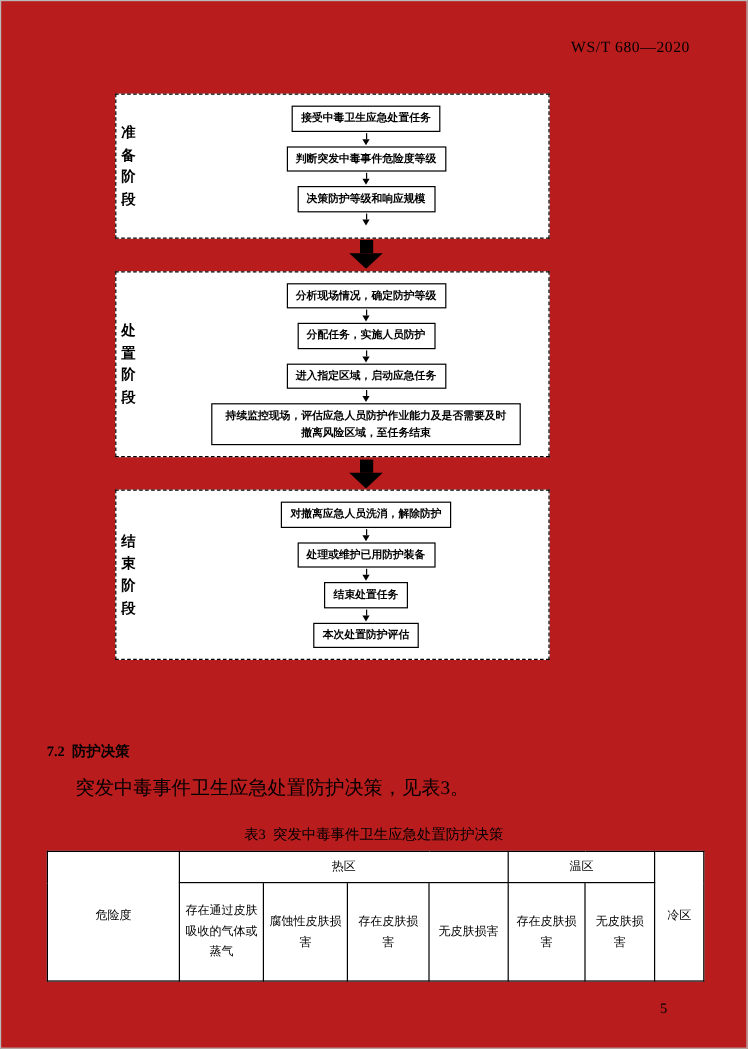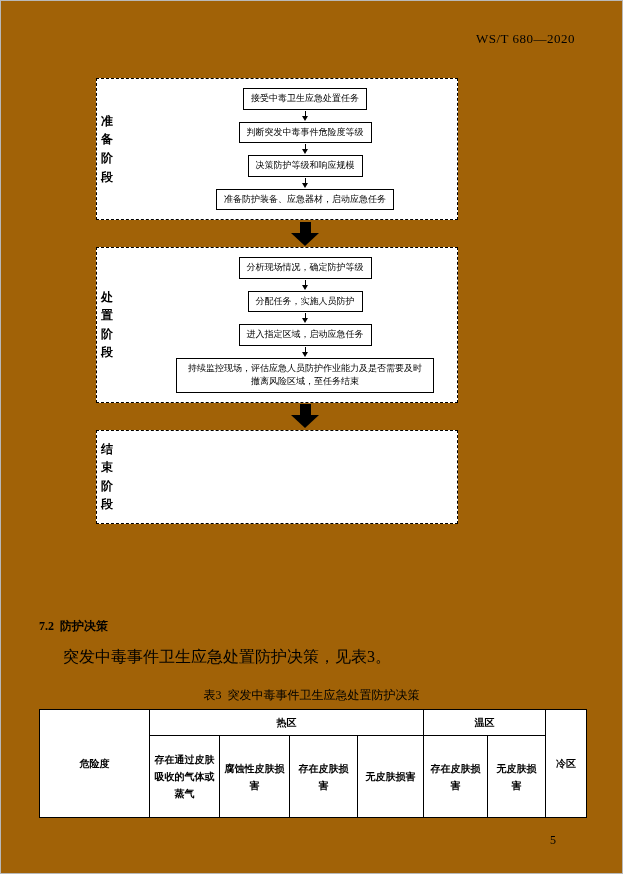--- a/index.html
+++ b/index.html
@@ -1,32 +1,32 @@
 <!DOCTYPE html>
 <html><head>
 <meta charset="utf-8">
 <style>
   html,body{margin:0;padding:0;}
   body{
     width:623px;height:874px;background:#ffffff;color:#000;
     font-family:"Liberation Serif","DejaVu Serif",serif;
     position:relative;overflow:hidden;
   }
-  .page{position:absolute;inset:0;border:1px solid #b9b9b9;box-sizing:border-box;background:#a16207;}
+  .page{position:absolute;inset:0;border:1px solid #b9b9b9;box-sizing:border-box;background:#b91c1c;}
 
   .doc-header{position:absolute;top:30px;right:47px;font-size:13px;letter-spacing:.5px;}
 
   
   .flowchart{position:absolute;top:77px;left:95px;width:362px;}
   .phase{border:1px dashed #000;display:flex;padding:9px 4px;box-sizing:border-box;background:#fff;}
   .phase-label{width:56px;display:flex;align-items:center;}
   .phase-label .v{width:1em;font-weight:bold;font-size:12px;line-height:1.55;word-break:break-all;text-align:center;}
   .steps{flex:1;display:flex;flex-direction:column;align-items:center;}
   .step{
-    border:1px solid #000;font-size:9px;font-weight:normal;
+    border:1px solid #000;font-size:9px;font-weight:bold;
     padding:3px 7px;text-align:center;max-width:258px;line-height:1.5;box-sizing:border-box;background:#fff;
   }
   .sarrow{display:flex;flex-direction:column;align-items:center;padding:1px 0;}
   .sarrow .ln{width:1px;height:5px;background:#000;}
   .sarrow .hd{width:0;height:0;border-left:3px solid transparent;border-right:3px solid transparent;border-top:5px solid #000;}
 
   .arrow-row{display:flex;justify-content:center;padding-left:56px;height:27px;align-items:center;}
   .big-arrow{display:flex;flex-direction:column;align-items:center;}
   .big-arrow .shaft{width:11px;height:11px;background:#000;}
   .big-arrow .head{width:0;height:0;border-left:14px solid transparent;border-right:14px solid transparent;border-top:13px solid #000;}
@@ -34,21 +34,21 @@
   
   .fig-caption{position:absolute;top:589px;left:0;width:100%;text-align:center;font-weight:bold;font-size:12px;white-space:pre;}
   .section-heading{position:absolute;top:617px;left:38px;font-weight:bold;font-size:12px;white-space:pre;}
   .para{position:absolute;top:646px;left:62px;font-size:16px;}
   .table-caption{position:absolute;top:686px;left:0;width:100%;text-align:center;font-weight:normal;font-size:12px;white-space:pre;}
 
   
   table.decision{position:absolute;top:708px;left:38px;width:547px;border-collapse:collapse;table-layout:fixed;background:#fff;}
   table.decision td{
     border:1px solid #000;text-align:center;vertical-align:middle;
-    font-size:10px;font-weight:bold;padding:2px 4px;line-height:1.7;box-sizing:border-box;
+    font-size:10px;font-weight:normal;padding:2px 4px;line-height:1.7;box-sizing:border-box;
   }
   tr.group-row td{height:26px;}
   tr.sub-row td{height:82px;}
 
   .page-number{position:absolute;top:832px;right:66px;font-size:12px;}
 </style>
 </head>
 <body>
 
 <div class="page">
@@ -70,21 +70,20 @@
         <div class="step">判断突发中毒事件危险度等级</div>
         <div class="sarrow">
             <i class="ln"></i>
             <i class="hd"></i>
           </div>
         <div class="step">决策防护等级和响应规模</div>
         <div class="sarrow">
             <i class="ln"></i>
             <i class="hd"></i>
           </div>
-        <div class="step">准备防护装备、应急器材，启动应急任务</div>
       </div>
     </div>
 
     <div class="arrow-row">
       <div class="big-arrow">
         <span class="shaft"></span>
           <span class="head"></span>
       </div>
     </div>
 
@@ -115,20 +114,38 @@
     <div class="arrow-row">
       <div class="big-arrow">
         <span class="shaft"></span>
           <span class="head"></span>
       </div>
     </div>
 
     <div class="phase">
       <div class="phase-label">
         <div class="v">结束阶段</div>
+      </div>
+      <div class="steps">
+        <div class="step">对撤离应急人员洗消，解除防护</div>
+        <div class="sarrow">
+            <i class="ln"></i>
+            <i class="hd"></i>
+          </div>
+        <div class="step">处理或维护已用防护装备</div>
+        <div class="sarrow">
+            <i class="ln"></i>
+            <i class="hd"></i>
+          </div>
+        <div class="step">结束处置任务</div>
+        <div class="sarrow">
+            <i class="ln"></i>
+            <i class="hd"></i>
+          </div>
+        <div class="step">本次处置防护评估</div>
       </div>
     </div>
 
   </div>
 
 
   <div class="section-heading">7.2  防护决策</div>
 
   <div class="para">突发中毒事件卫生应急处置防护决策，见表3。</div>
 

